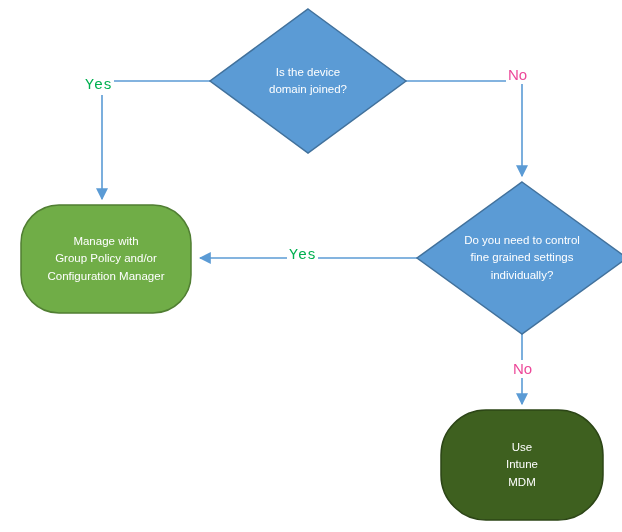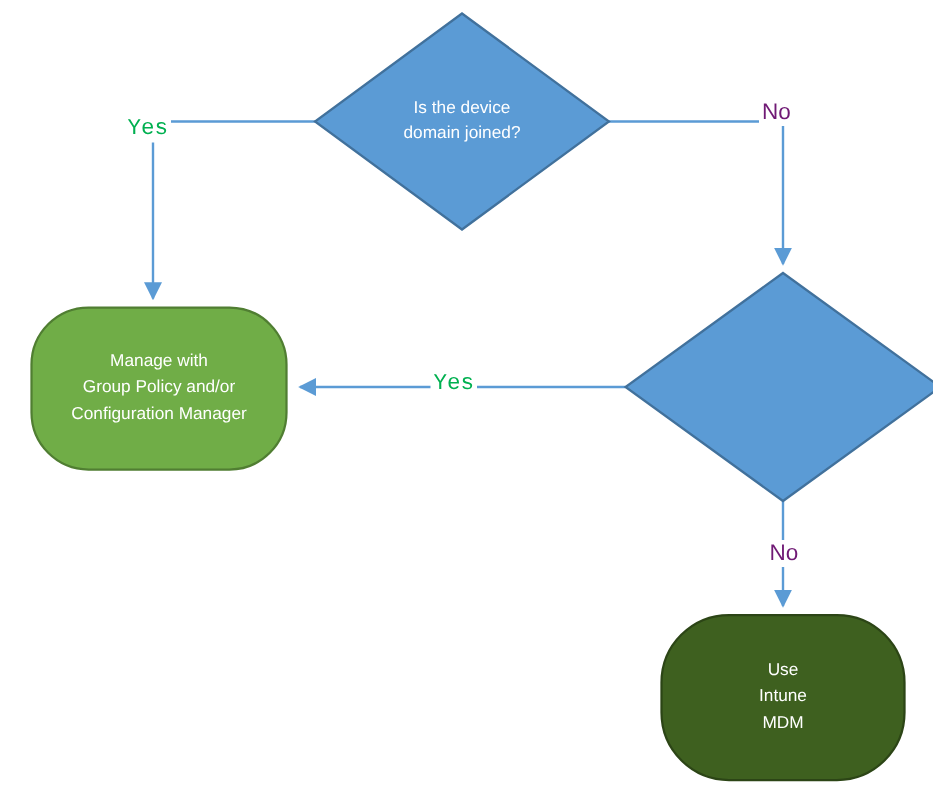--- a/index.html
+++ b/index.html
@@ -32,21 +32,21 @@
   }
   .edge-label {
     position: absolute;
     font-size: 15px;
     line-height: 18px;
     background: #ffffff;
     padding: 0 2px;
     text-align: center;
   }
   .edge-label.yes { color: #00B050; font-family: Liberation Mono, monospace; }
-  .edge-label.no  { color: #701a75; }
+  .edge-label.no  { color: #ec4899; }
 </style>
 </head>
 <body>
 
 <div class="canvas">
 
   <svg class="layer" viewBox="0 0 622 532" xmlns="http://www.w3.org/2000/svg">
     <defs>
       <marker id="arrowhead" viewBox="0 0 10 10" refX="9" refY="5" markerWidth="7.5" markerHeight="7.5" orient="auto-start-reverse">
         <path d="M0,0 L10,5 L0,10 z" fill="#5B9BD5"></path>
@@ -63,20 +63,23 @@
     <polygon points="511,182 616,258 511,334 406,258" stroke-width="1.5" fill="#5B9BD5" stroke="#41719C"></polygon>
 
     <rect x="10" y="205" width="170" height="108" rx="38" ry="38" stroke-width="1.5" fill="#70AD47" stroke="#507E32"></rect>
 
     <rect x="430" y="410" width="162" height="110" rx="45" ry="45" stroke-width="1.5" fill="#3E601F" stroke="#2C4516"></rect>
   </svg>
 
   <div class="shape-text" style="left:207px; top:45px; width:180px; height:72px;">Is the device
 domain joined?</div>
 
+  <div class="shape-text" style="left:421px; top:222px; width:180px; height:72px;">Do you need to control
+fine grained settings
+individually?</div>
 
   <div class="shape-text" style="left:12px; top:223px; width:166px; height:72px;">Manage with
 Group Policy and/or
 Configuration Manager</div>
 
   <div class="shape-text" style="left:431px; top:429px; width:160px; height:72px;">Use
 Intune
 MDM</div>
 
   <div class="edge-label yes" style="left:72px; top:77px;">Yes</div>

